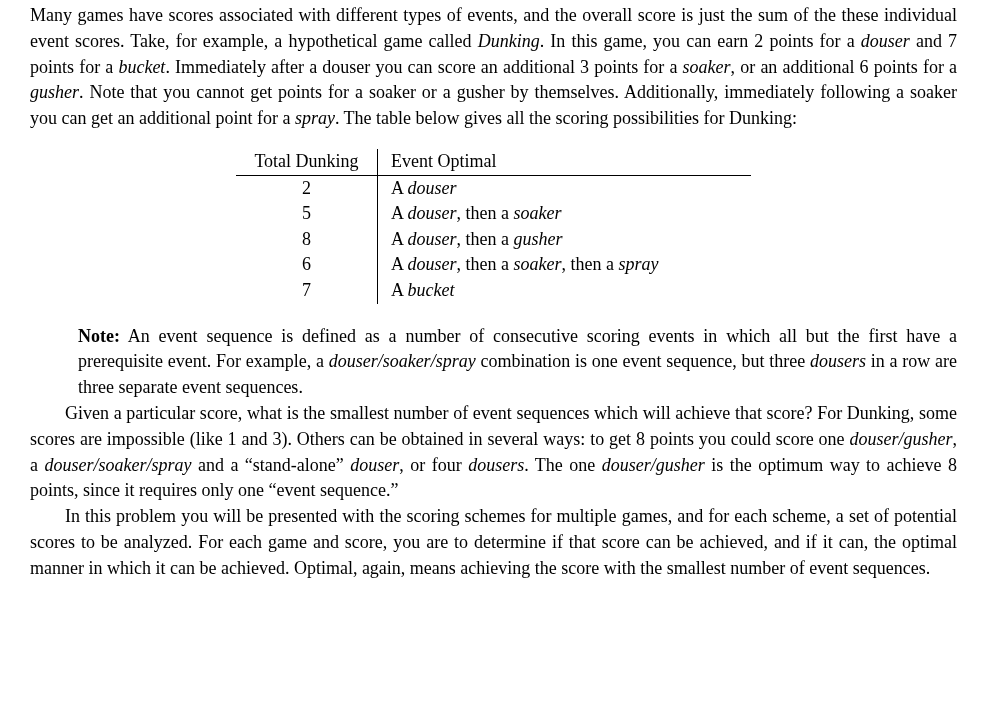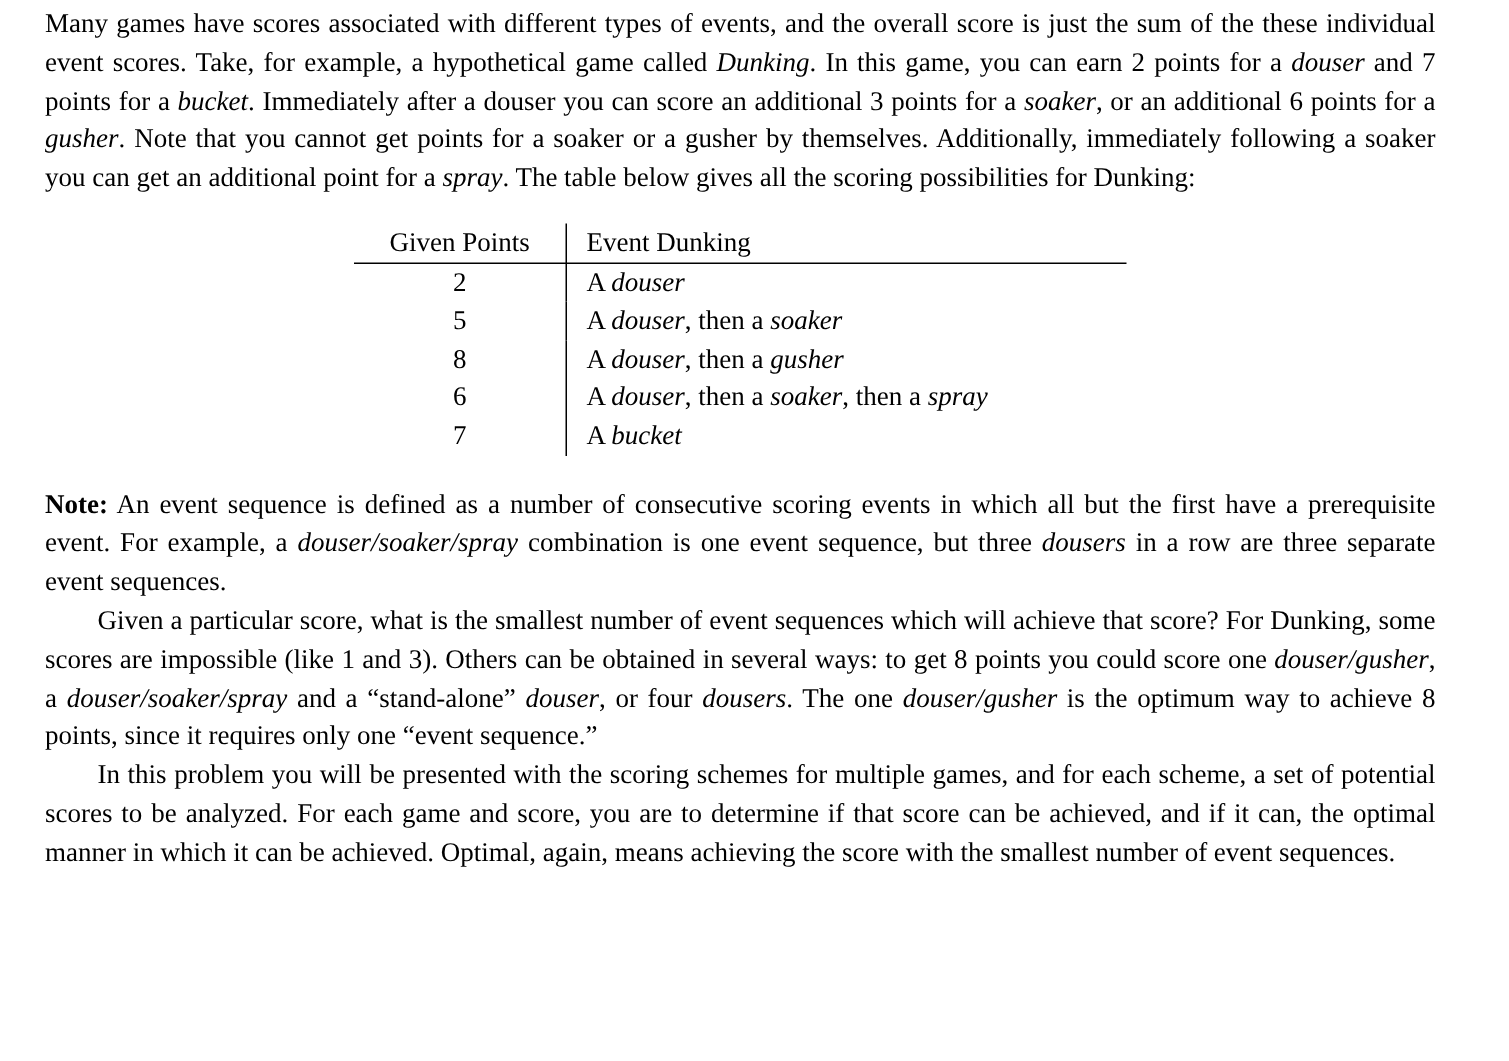--- a/index.html
+++ b/index.html
@@ -17,21 +17,21 @@
     font-size: 18px;
     line-height: 25.8px;
     overflow: hidden;
   }
   p.para {
     margin: 0;
     text-align: justify;
     hyphens: none;
   }
   p.indent { text-indent: 35px; }
-  p.note-para { margin-top: 20px; }
+  p.note-para { margin-top: 20px; margin-left: 48px; }
   p.gap-para { }
   .it { font-style: italic; }
   .bf { font-weight: bold; }
 
   table.scoring {
     border-collapse: collapse;
     margin: 17px auto 20px auto;
     font-size: 18px;
     line-height: 25.6px;
   }
@@ -54,22 +54,22 @@
 </head>
 <body>
 
 <div class="page">
 
   <p class="para"><span>Many games have scores associated with different types of events, and the overall score is just the sum of the these individual event scores.  Take, for example, a hypothetical game called </span><span class="it">Dunking</span><span>.  In this game, you can earn 2 points for a </span><span class="it">douser</span><span> and 7 points for a </span><span class="it">bucket</span><span>. Immediately after a douser you can score an additional 3 points for a </span><span class="it">soaker</span><span>, or an additional 6 points for a </span><span class="it">gusher</span><span>.  Note that you cannot get points for a soaker or a gusher by themselves. Additionally, immediately following a soaker you can get an additional point for a </span><span class="it">spray</span><span>.  The table below gives all the scoring possibilities for Dunking:</span></p>
 
   <table class="scoring">
     <thead>
       <tr>
-        <th class="pts">Given Points</th>
-        <th class="seq">Event Dunking</th>
+        <th class="pts">Total Dunking</th>
+        <th class="seq">Event Optimal</th>
       </tr>
     </thead>
     <tbody>
       <tr>
         <td class="pts">2</td>
         <td class="seq"><span>A </span><span class="it">douser</span></td>
       </tr>
       <tr>
         <td class="pts">5</td>
         <td class="seq"><span>A </span><span class="it">douser</span><span>, then a </span><span class="it">soaker</span></td>

